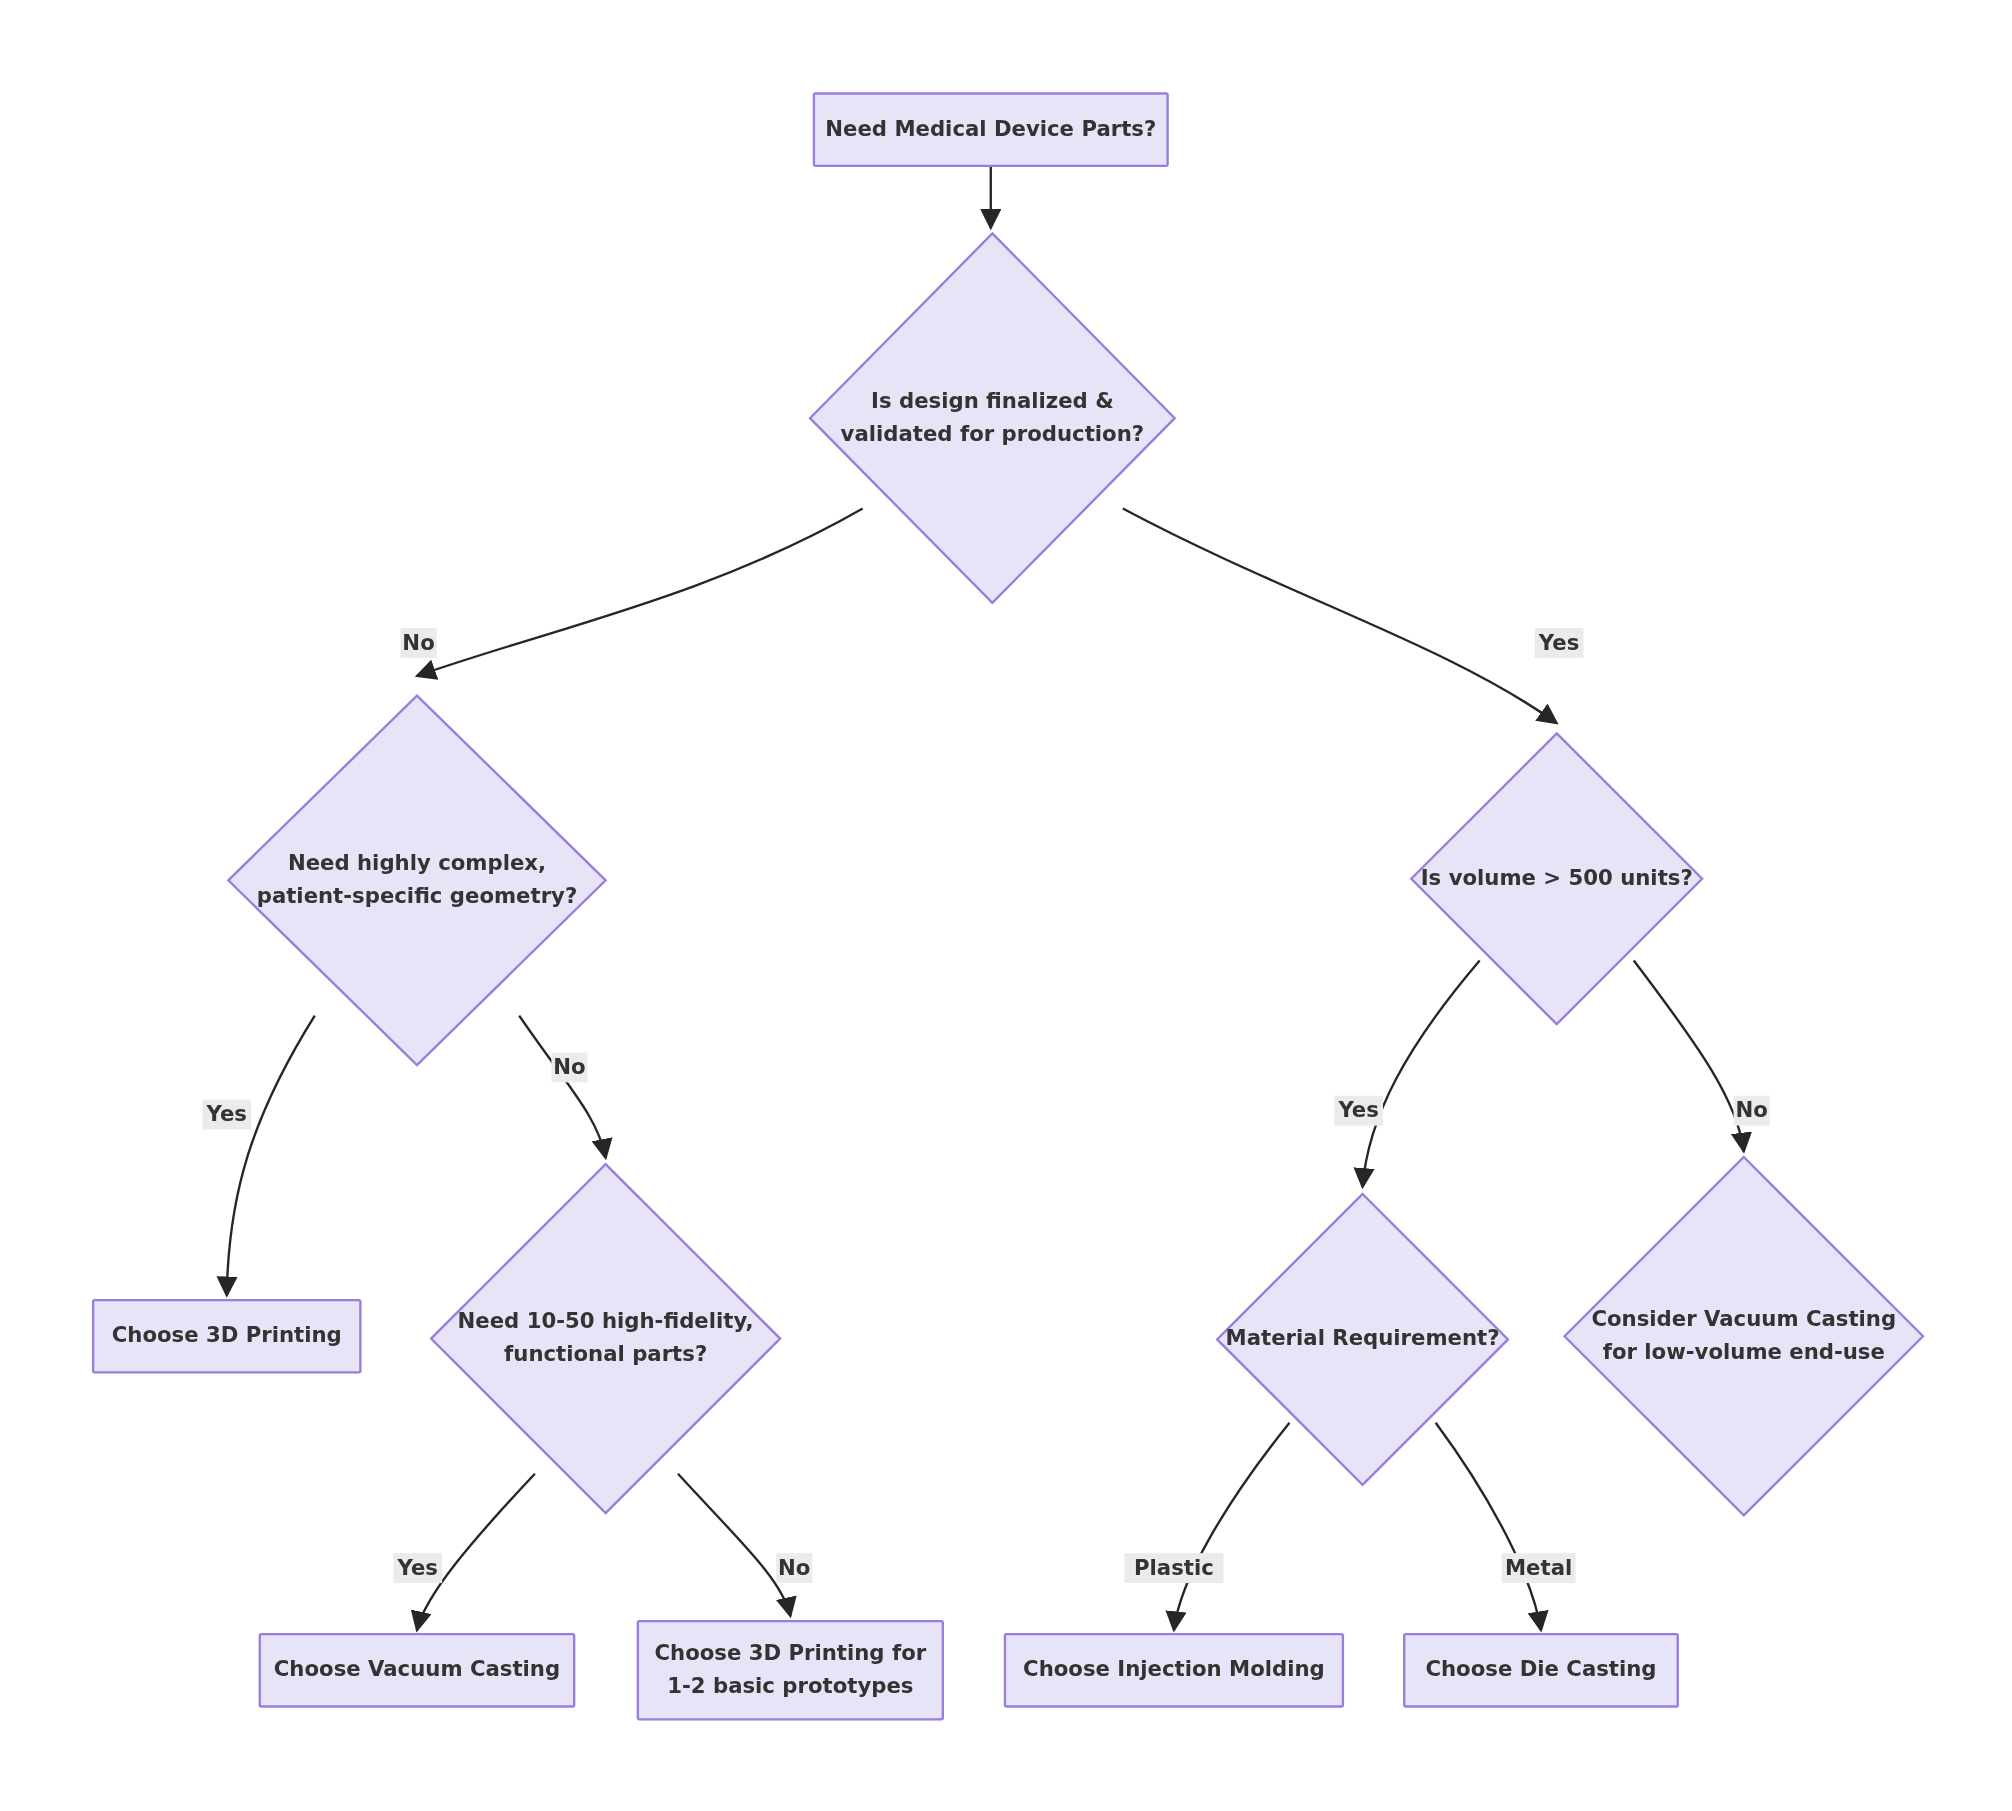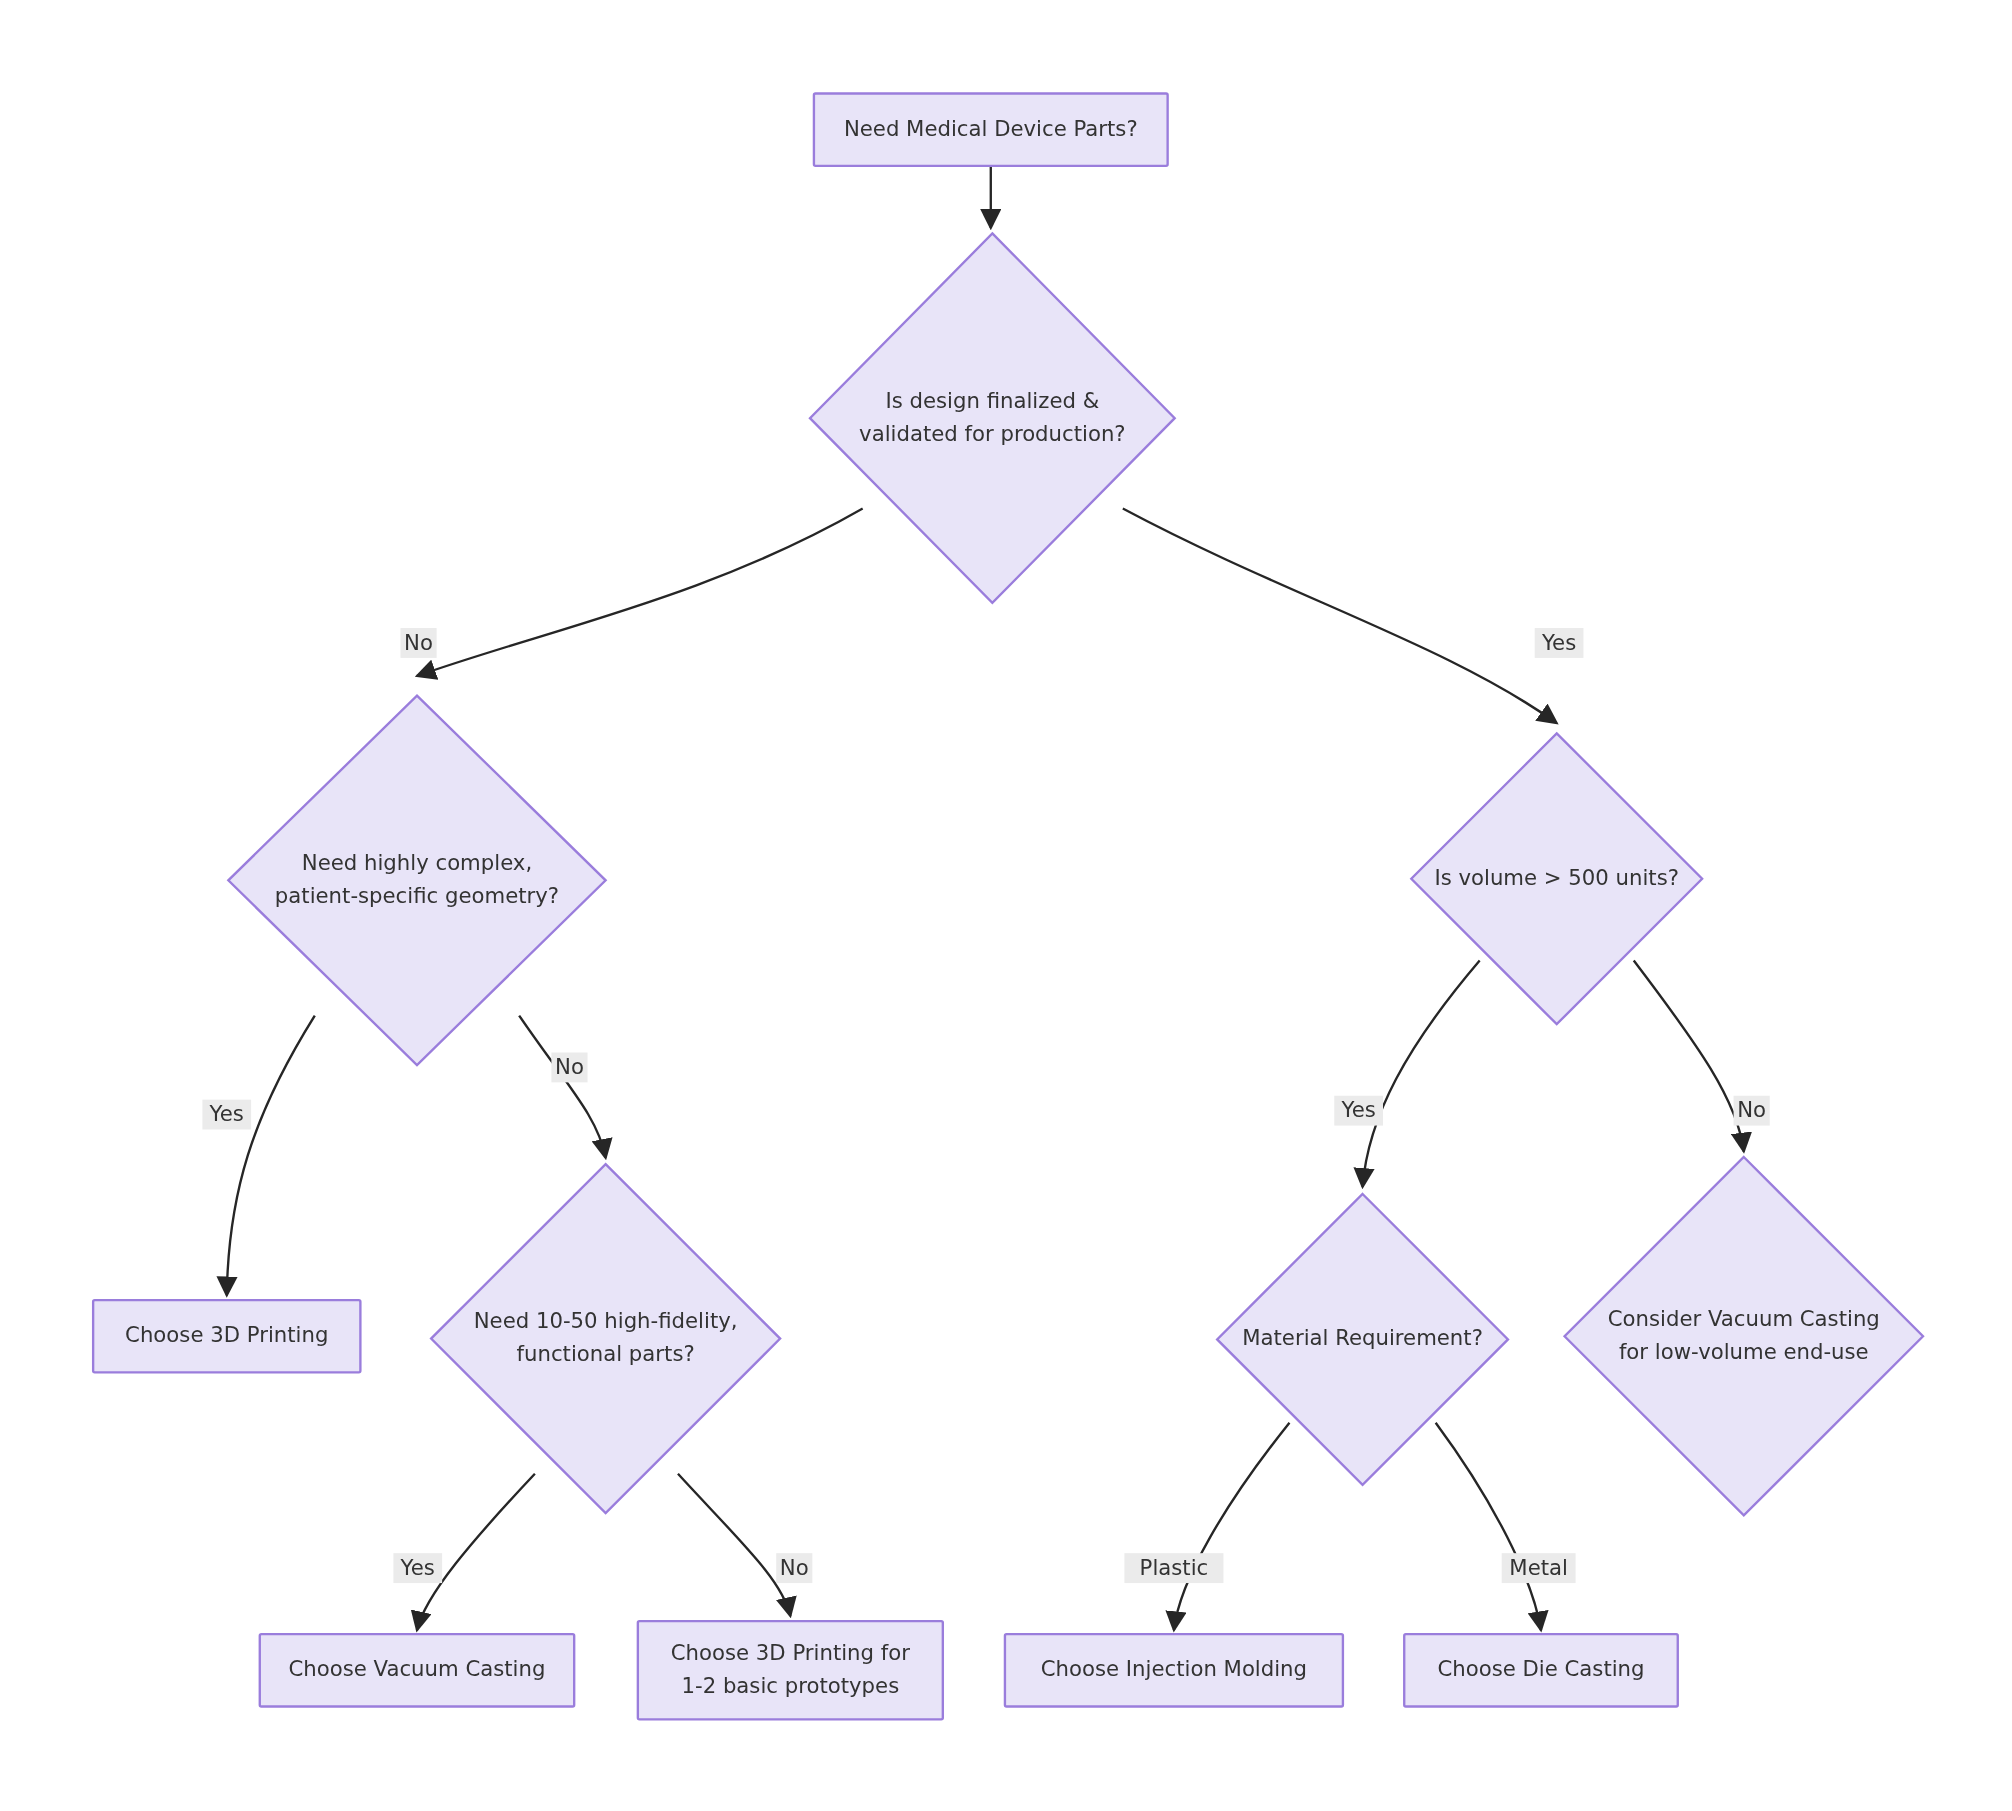--- a/index.html
+++ b/index.html
@@ -11,20 +11,21 @@
     width: 2013px;
     height: 1811px;
     font-family: "DejaVu Sans", sans-serif;
     overflow: hidden;
   }
   #flowchart-root {
     position: relative;
     width: 1914px;
     height: 1811px;
     background: #ffffff;
+    font-weight: bold;
   }
   svg#diagram-svg {
     display: block;
     width: 2013px;
     height: 1811px;
   }
   .node-shape {
     fill: #e8e4f8;
     stroke: #9a7ddc;
     stroke-width: 3;

